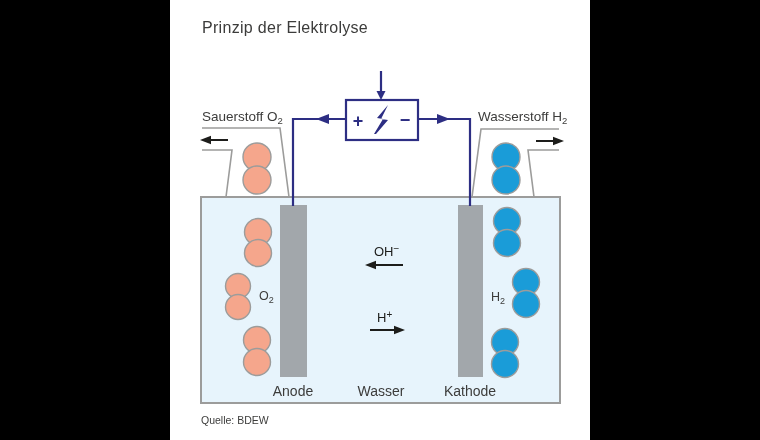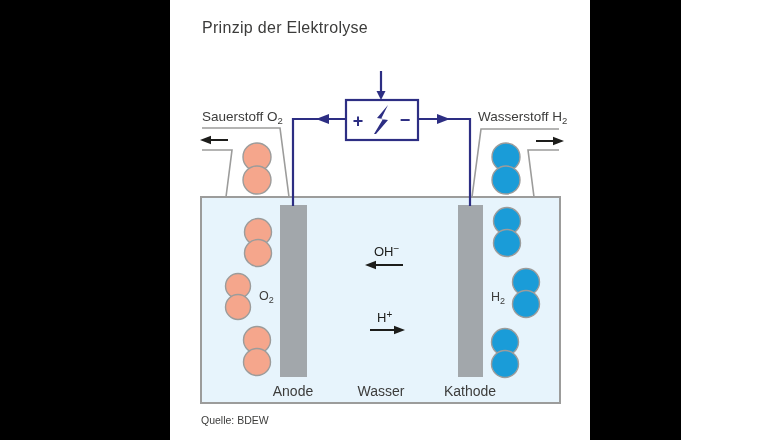--- a/index.html
+++ b/index.html
@@ -1,18 +1,18 @@
 <!DOCTYPE html>
 <html style="--background: #000000; --panel: #ffffff; --circuit: #2d2e83; --oxygen-bubble: #f5a68c; --hydrogen-bubble: #1a9cd8; --water: #e7f4fc; --outline: #9c9c9b; --electrode: #a2a7ab; --text: #3c3c3b; --arrow: #1d1d1b;"><head>
 <meta charset="utf-8">
 <style>
   html,body{margin:0;padding:0;}
   .stage{
     position:relative;
-    width:681px;height:440px;
+    width:760px;height:440px;
     background:var(--background,#000);
     overflow:hidden;
     font-family:"Liberation Sans","DejaVu Sans",sans-serif;
   }
   .panel{
     position:absolute;left:170px;top:0;
     width:420px;height:440px;
     background:var(--panel,#fff);
   }
   svg text{font-family:"Liberation Sans","DejaVu Sans",sans-serif;}

